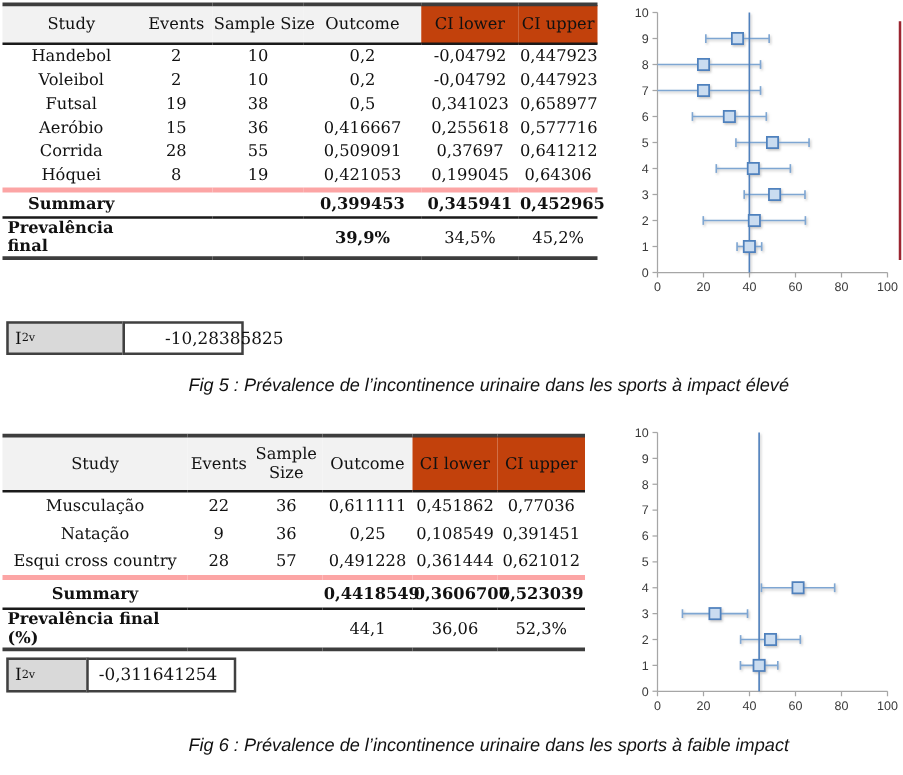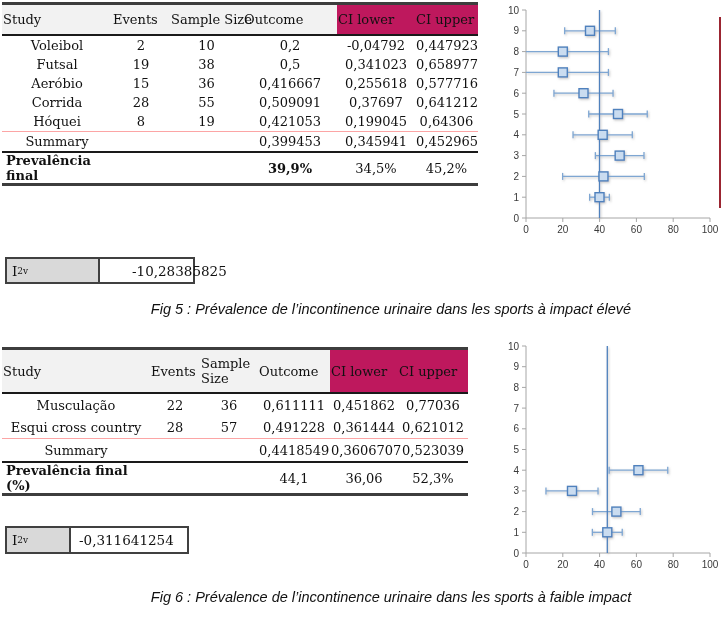--- a/index.html
+++ b/index.html
@@ -3,32 +3,32 @@
 <meta charset="utf-8">
 <style>
   html,body{margin:0;padding:0;background:#ffffff;}
   .page{position:relative;width:722px;height:620px;background:#ffffff;overflow:hidden;
         font-family:"DejaVu Serif",serif;color:#111;}
 
   
   table.fig-table{position:absolute;border-collapse:collapse;table-layout:fixed;
         font-family:"DejaVu Serif",serif;font-size:13px;color:#111;
         border-top:3px solid #3d3d3d;border-bottom:3px solid #3d3d3d;}
-  .fig-table th{font-weight:normal;text-align:left;padding:0 1px;}
+  .fig-table th{font-weight:normal;text-align:center;padding:0 1px;}
   .fig-table td{text-align:center;padding:0 1px;}
   .fig-table thead tr{border-bottom:2px solid #1a1a1a;}
   .fig-table th:nth-child(-n+4){background:#f2f2f2;}
-  .fig-table th:nth-child(n+5){background:#be185d;}
+  .fig-table th:nth-child(n+5){background:#c2410c;}
   .t1{left:2px;top:2px;width:476px;}
   .t1 th{height:29px;white-space:nowrap;}
   .t1 td{height:19px;}
   .t2{left:2px;top:347px;width:466px;}
   .t2 th{height:42px;}
   .t2 td{height:22px;}
-  tr.summary-row{border-top:1px solid #fca5a5;}
+  tr.summary-row{border-top:4px solid #fca5a5;font-weight:bold;}
   tr.final-row{border-top:2px solid #1a1a1a;}
   .t1 tr.final-row td{height:22px;margin-left:20px;}
   .t2 tr.final-row td{height:25px;}
   tr.final-row td.c0{text-align:left;padding-left:4px;font-weight:bold;}
   td.bold{font-weight:bold;}
 
   
   .i2v{position:absolute;display:flex;font-family:"DejaVu Serif",serif;font-size:13.5px;}
   .i2v .lbl{background:#d9d9d9;border:2px solid #404040;box-sizing:border-box;
             display:flex;align-items:center;padding-left:5px;}
@@ -75,20 +75,28 @@
       <tr>
         <th>Study</th>
         <th>Events</th>
         <th>Sample Size</th>
         <th>Outcome</th>
         <th>CI lower</th>
         <th>CI upper</th>
       </tr>
     </thead>
     <tbody>
+        <tr class="data-row">
+          <td class="c0">Handebol</td>
+          <td class="c1">2</td>
+          <td class="c2">10</td>
+          <td class="c3">0,2</td>
+          <td class="c4">-0,04792</td>
+          <td class="c5">0,447923</td>
+        </tr>
         <tr class="data-row">
           <td class="c0">Voleibol</td>
           <td class="c1">2</td>
           <td class="c2">10</td>
           <td class="c3">0,2</td>
           <td class="c4">-0,04792</td>
           <td class="c5">0,447923</td>
         </tr>
         <tr class="data-row">
           <td class="c0">Futsal</td>
@@ -255,20 +263,28 @@
     <tbody>
         <tr class="data-row">
           <td class="c0">Musculação</td>
           <td class="c1">22</td>
           <td class="c2">36</td>
           <td class="c3">0,611111</td>
           <td class="c4">0,451862</td>
           <td class="c5">0,77036</td>
         </tr>
         <tr class="data-row">
+          <td class="c0">Natação</td>
+          <td class="c1">9</td>
+          <td class="c2">36</td>
+          <td class="c3">0,25</td>
+          <td class="c4">0,108549</td>
+          <td class="c5">0,391451</td>
+        </tr>
+        <tr class="data-row">
           <td class="c0">Esqui cross country</td>
           <td class="c1">28</td>
           <td class="c2">57</td>
           <td class="c3">0,491228</td>
           <td class="c4">0,361444</td>
           <td class="c5">0,621012</td>
         </tr>
         <tr class="summary-row">
           <td class="c0">Summary</td>
           <td class="c1"></td>

